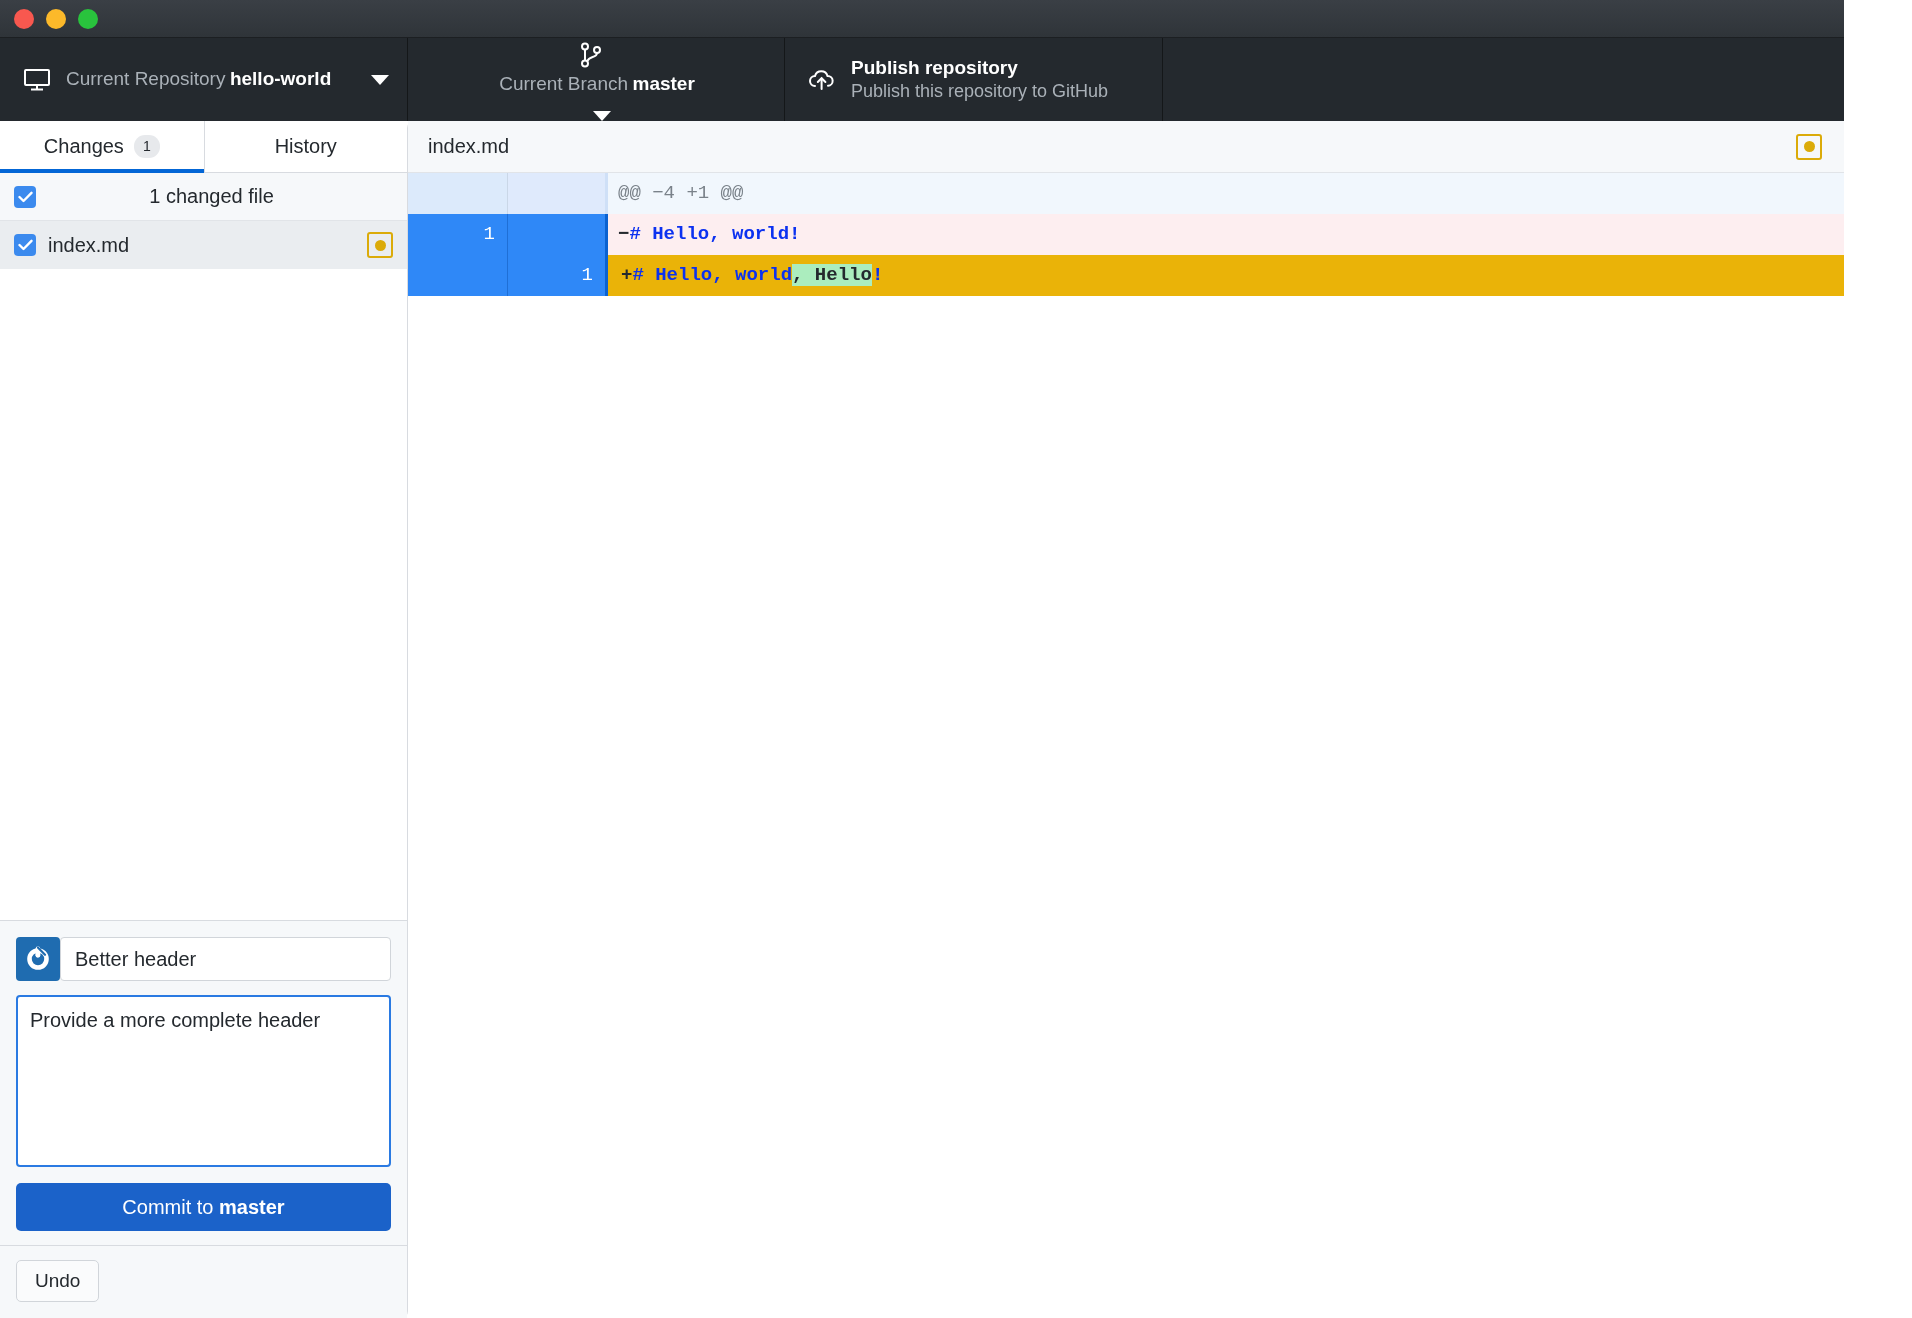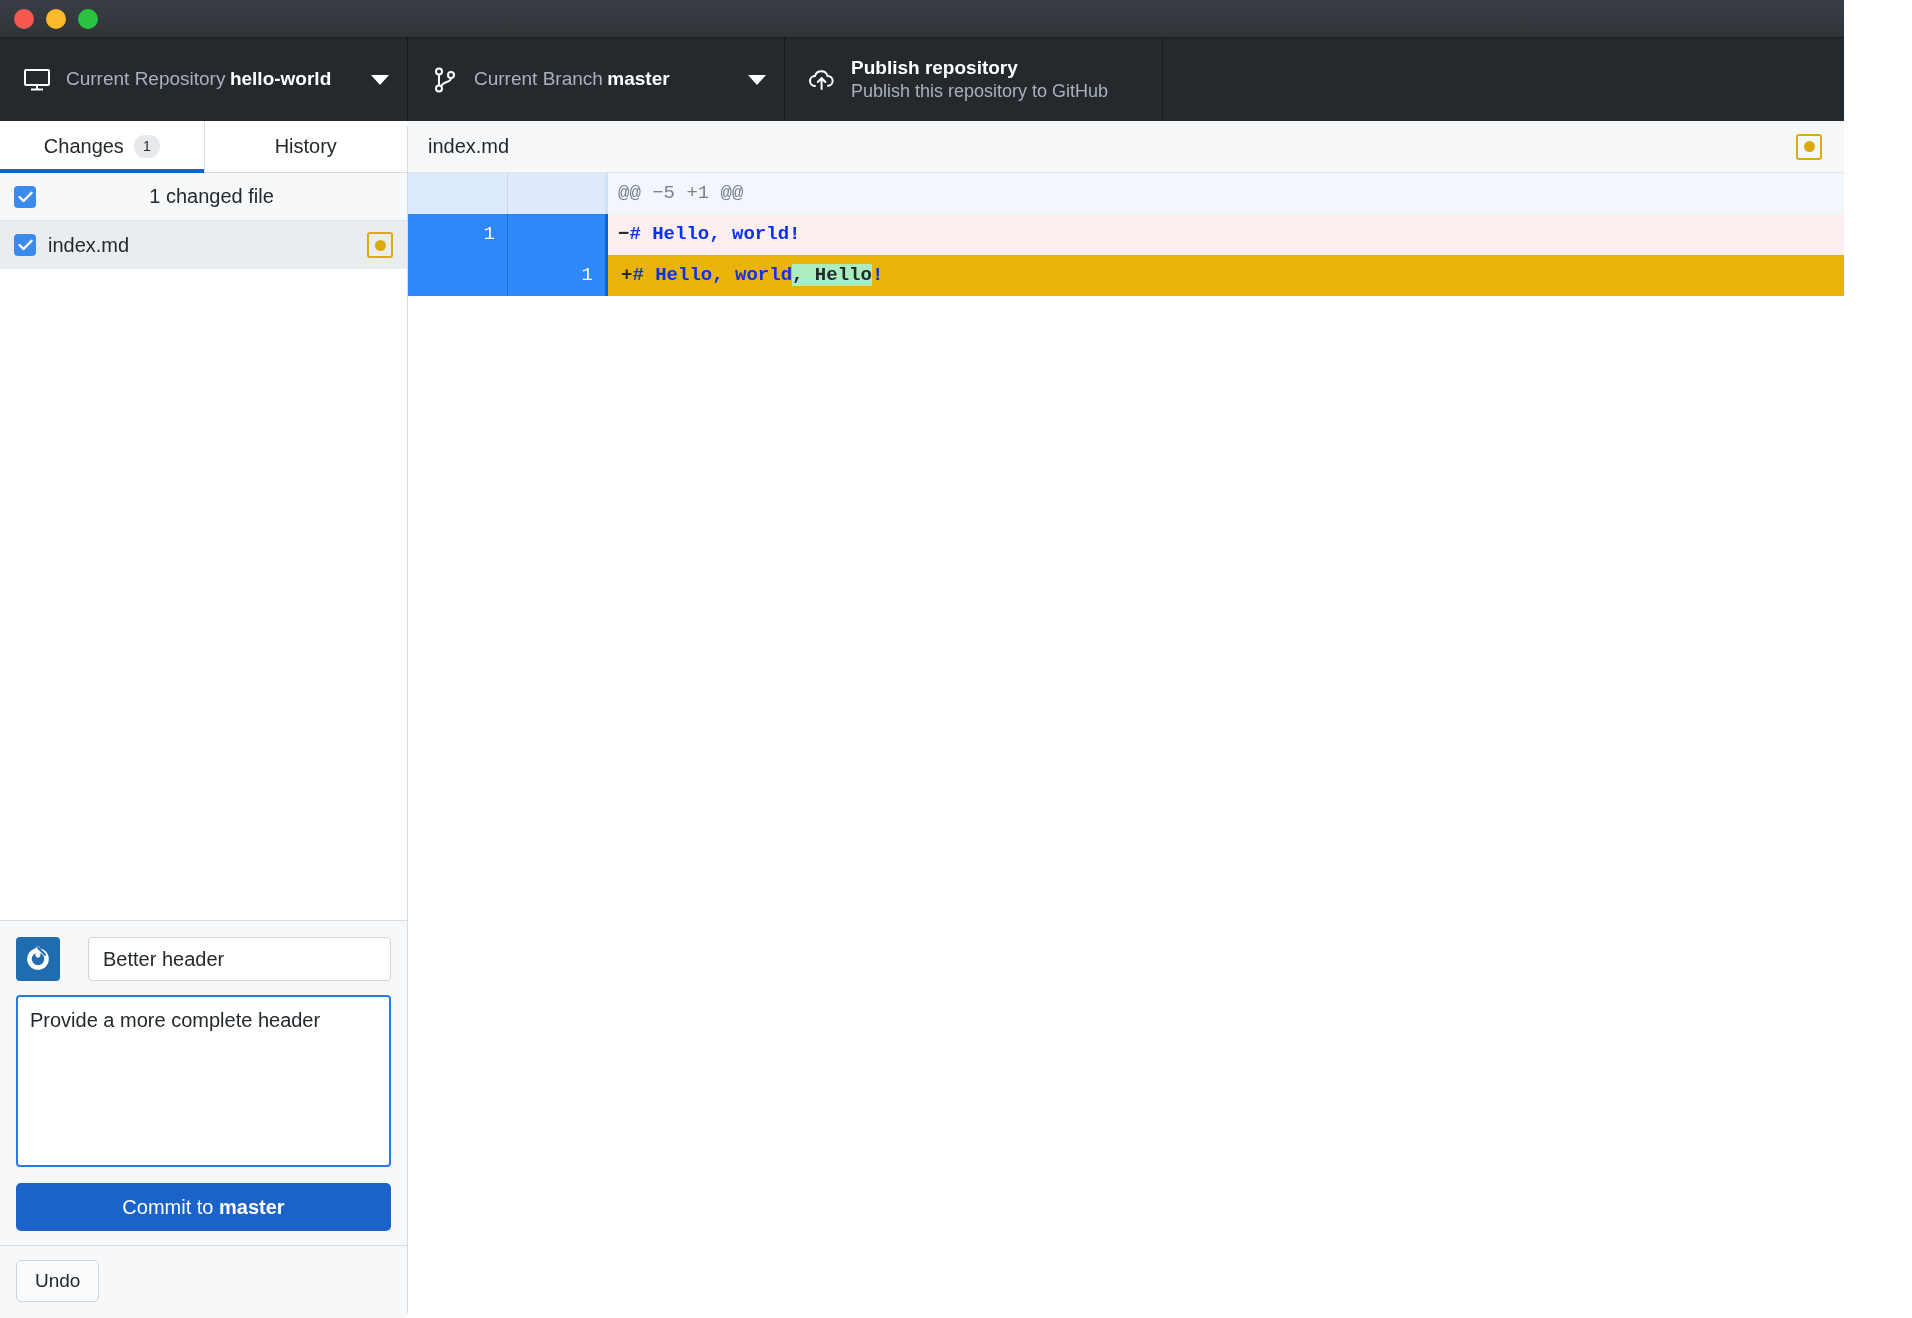--- a/index.html
+++ b/index.html
@@ -48,21 +48,21 @@
   }
   .tb-item {
     display: flex;
     align-items: center;
     padding: 0 18px 0 20px;
     border-right: 1px solid #141719;
     position: relative;
     cursor: default;
   }
   .tb-repo { width: 408px; }
-  .tb-branch { width: 377px; }
+  .tb-branch { width: 377px; flex-direction: column; }
   .tb-publish { width: 378px; }
   .tb-rest { flex: 1 1 auto; background: #24292e; }
 
   .tb-icon {
     width: 34px;
     flex: 0 0 34px;
     display: flex;
     align-items: center;
     justify-content: center;
     color: #ffffff;
@@ -215,21 +215,21 @@
 
   .file-list-fill { flex: 1 1 auto; background: #ffffff; min-height: 0; }
 
   
   .commit-form {
     flex: 0 0 auto;
     border-top: 1px solid #d8dbe0;
     background: #f6f8fa;
     padding: 16px 16px 14px 16px;
   }
-  .summary-line { display: flex; align-items: flex-end; gap: 28px; }
+  .summary-line { display: flex; align-items: flex-end; gap: 0; }
   .avatar {
     width: 44px; height: 44px;
     flex: 0 0 44px;
     border-radius: 4px;
     background: #1f6cb0;
     display: flex;
     align-items: center;
     justify-content: center;
   }
   .summary-input {
@@ -496,21 +496,21 @@
         <span class="status-badge">
             <i></i>
           </span>
       </div>
 
       <div class="diff-body">
 
         <div class="diff-line hunk">
           <span class="gutter old"></span>
           <span class="gutter new"></span>
-          <span class="code">@@ −5 +1 @@</span>
+          <span class="code">@@ −4 +1 @@</span>
         </div>
 
         <div class="diff-line del">
           <span class="gutter old">1</span>
           <span class="gutter new"></span>
           <span class="code"><span class="sign">−</span><span class="md-head"># Hello, world</span><span class="md-head">!</span></span>
         </div>
 
         <div class="diff-line add">
           <span class="gutter old"></span>

